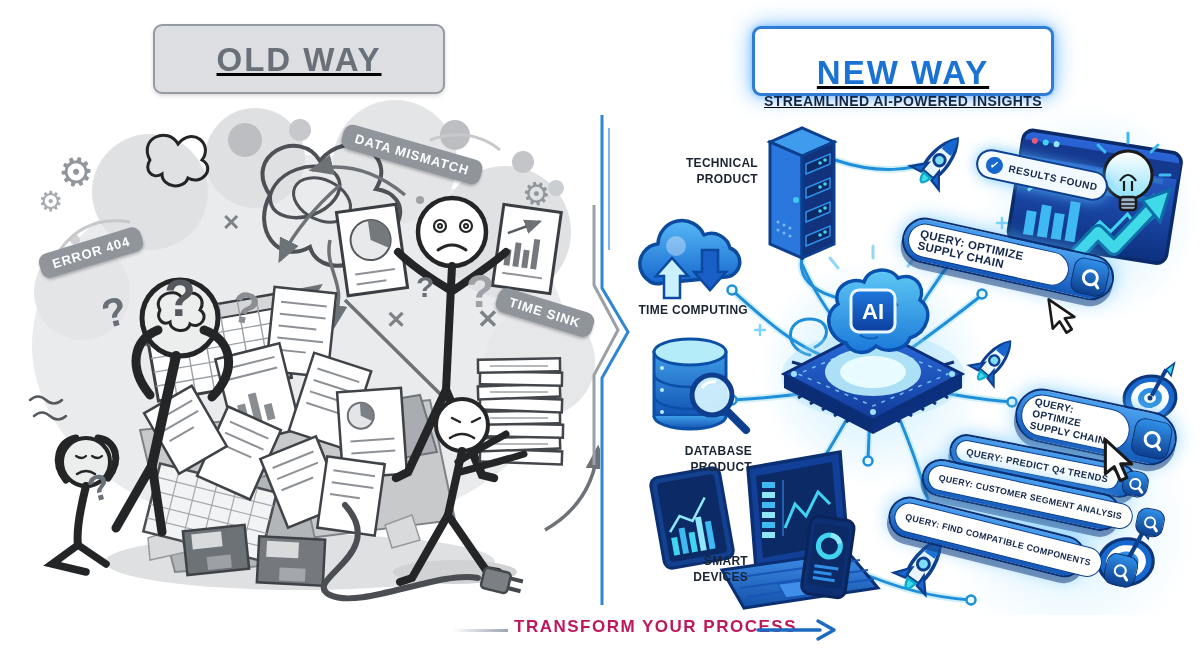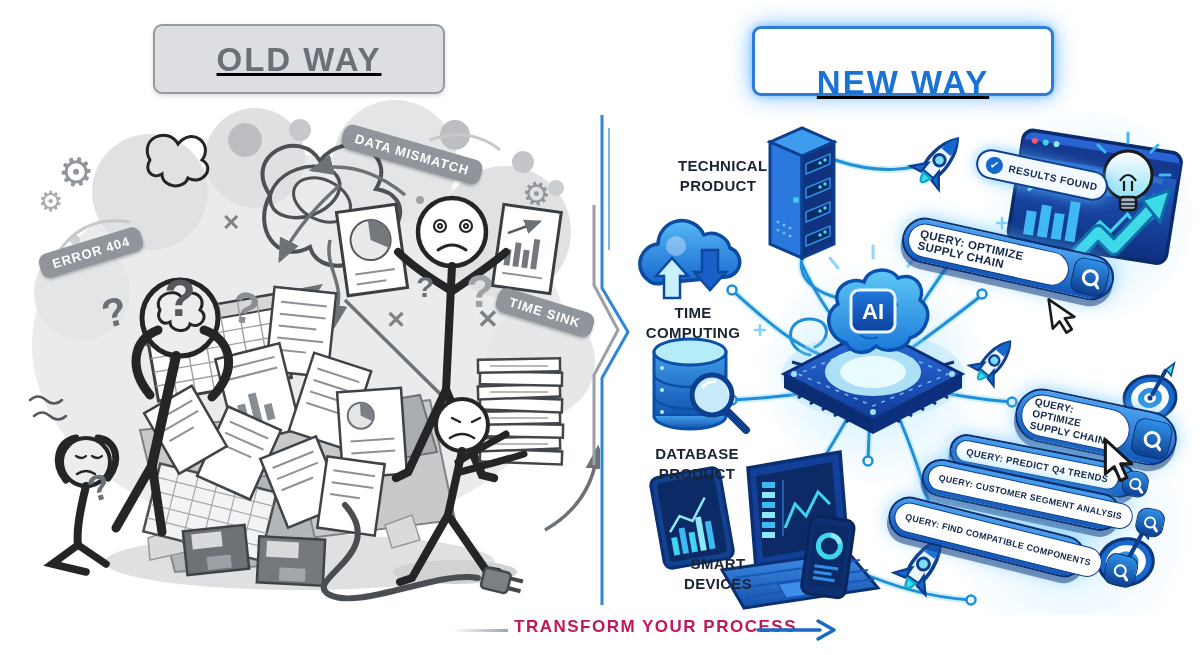--- a/index.html
+++ b/index.html
@@ -17,21 +17,21 @@
   .hdr-old .t1{color:#6a7077;}
   .hdr-old .t2{color:#41474e;}
   .hdr-new .t1{color:#1a73d4;margin-top:43px;}
   .hdr-new .t2{color:#152441;}
   
   .badge{position:absolute;background:#8f959b;color:#fff;font-weight:700;font-size:13px;letter-spacing:.9px;padding:5px 13px;border-radius:9px;box-shadow:0 2px 3px rgba(0,0,0,.25);white-space:nowrap;}
   .qmark{position:absolute;color:#696f76;font-weight:700;line-height:1;}
   .xmark{position:absolute;color:#7d8287;font-weight:700;line-height:1;}
   .gear{position:absolute;color:#90969c;line-height:1;font-family:"DejaVu Sans",sans-serif;}
   
-  .nodelabel{position:absolute;font-weight:800;font-size:15px;color:#1b2433;text-align:center;line-height:1.3;letter-spacing:.3px;}
+  .nodelabel{position:absolute;font-weight:800;font-size:12px;color:#1b2433;text-align:right;line-height:1.3;letter-spacing:.3px;}
   
   .sbar{position:absolute;border-radius:999px;background:linear-gradient(180deg,#4aa0ee,#1257b8);border:2px solid #0a2f72;box-shadow:0 6px 0 rgba(10,47,114,.5),0 0 18px rgba(90,190,255,.7);display:flex;align-items:center;padding:4px;box-sizing:border-box;}
   .sbar .field{flex:1;height:100%;background:#ffffff;border:1.5px solid #0d3f8e;border-radius:999px;display:flex;align-items:center;padding:0 10px;font-weight:700;color:#12264a;letter-spacing:.3px;box-sizing:border-box;}
   .sbar .magbtn{background:linear-gradient(180deg,#2f8fe8,#0d3f8e);border:1.5px solid #0a2f72;border-radius:10px;margin-left:4px;display:flex;align-items:center;justify-content:center;flex:none;}
   .mag{width:11px;height:11px;border:3px solid #fff;border-radius:50%;position:relative;}
   .mag::after{content:"";position:absolute;width:3px;height:7px;background:#fff;transform:rotate(-45deg);right:-4px;bottom:-5px;border-radius:2px;}
   .pill{position:absolute;left:975px;top:160px;width:134px;height:30px;background:#f2faff;border:2.5px solid #0d3f8e;border-radius:999px;display:flex;align-items:center;padding:0 8px;gap:6px;transform:rotate(12deg);box-shadow:0 0 14px rgba(90,190,255,.8);box-sizing:border-box;}
   .pill .chk{width:17px;height:17px;border-radius:50%;background:#1668cf;color:#fff;font-size:11px;font-weight:700;display:flex;align-items:center;justify-content:center;flex:none;}
   .pill .ptxt{font-size:10px;font-weight:800;color:#12264a;letter-spacing:.5px;white-space:nowrap;}
   
@@ -40,20 +40,21 @@
 </style>
 </head>
 <body>
 
 <div class="hdr hdr-old">
   <div class="t1">OLD WAY</div>
 </div>
 
 <div class="hdr hdr-new">
   <div class="t1">NEW WAY</div>
+  <div class="t2">STREAMLINED AI-POWERED INSIGHTS</div>
 </div>
 
 <svg class="abs" style="left:0;top:100px" width="600" height="515" viewBox="0 0 600 515">
   <defs>
     <marker id="ah" markerWidth="10" markerHeight="8" refX="6" refY="3" orient="auto" markerUnits="strokeWidth">
       <path d="M0,0 L7,3 L0,6 Z" fill="#6d7277"></path>
     </marker>
   </defs>
 
   <g>
@@ -546,21 +547,21 @@
   <use href="#rocket" transform="translate(328,62) rotate(40) scale(1.15)"></use>
   <use href="#rocket" transform="translate(383,262) rotate(40)"></use>
   <use href="#rocket" transform="translate(312,466) rotate(35) scale(1.2)"></use>
   <use href="#target" transform="translate(540,298) rotate(-8)"></use>
   <use href="#target" transform="translate(516,462) rotate(-8) scale(1.05)"></use>
 </svg>
 
 <div class="nodelabel" style="left:678px;top:156px;width:80px;">TECHNICAL PRODUCT</div>
 <div class="nodelabel" style="left:638px;top:303px;width:110px;">TIME COMPUTING</div>
 <div class="nodelabel" style="left:642px;top:444px;width:110px;">DATABASE PRODUCT</div>
-<div class="nodelabel" style="left:668px;top:554px;width:100px;">SMART DEVICES</div>
+<div class="nodelabel" style="left:648px;top:554px;width:100px;">SMART DEVICES</div>
 
 <div class="pill">
   <span class="chk">✓</span>
   <span class="ptxt">RESULTS FOUND</span>
 </div>
 
 <div class="sbar" style="left:900px;top:236px;width:216px;height:46px;transform:rotate(12.5deg)">
   <div class="field" style="font-size:11.5px">QUERY: OPTIMIZE SUPPLY CHAIN</div>
   <div class="magbtn" style="width:34px;height:34px">
       <span class="mag"></span>

